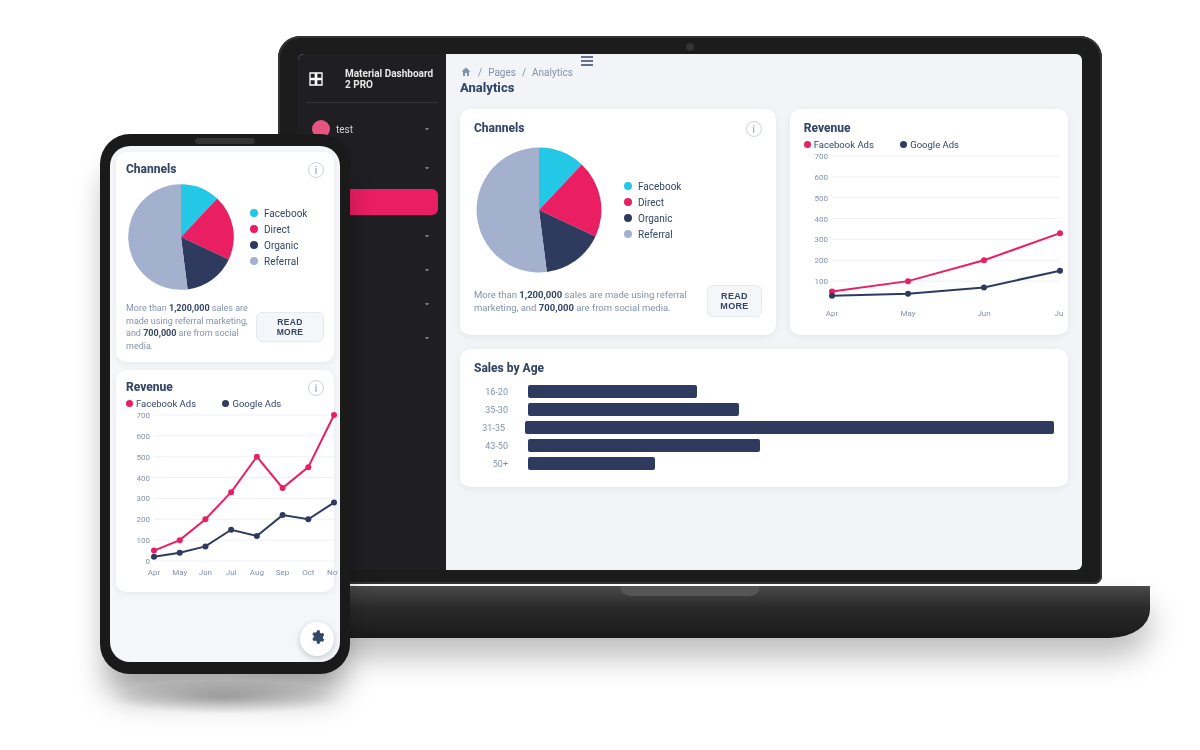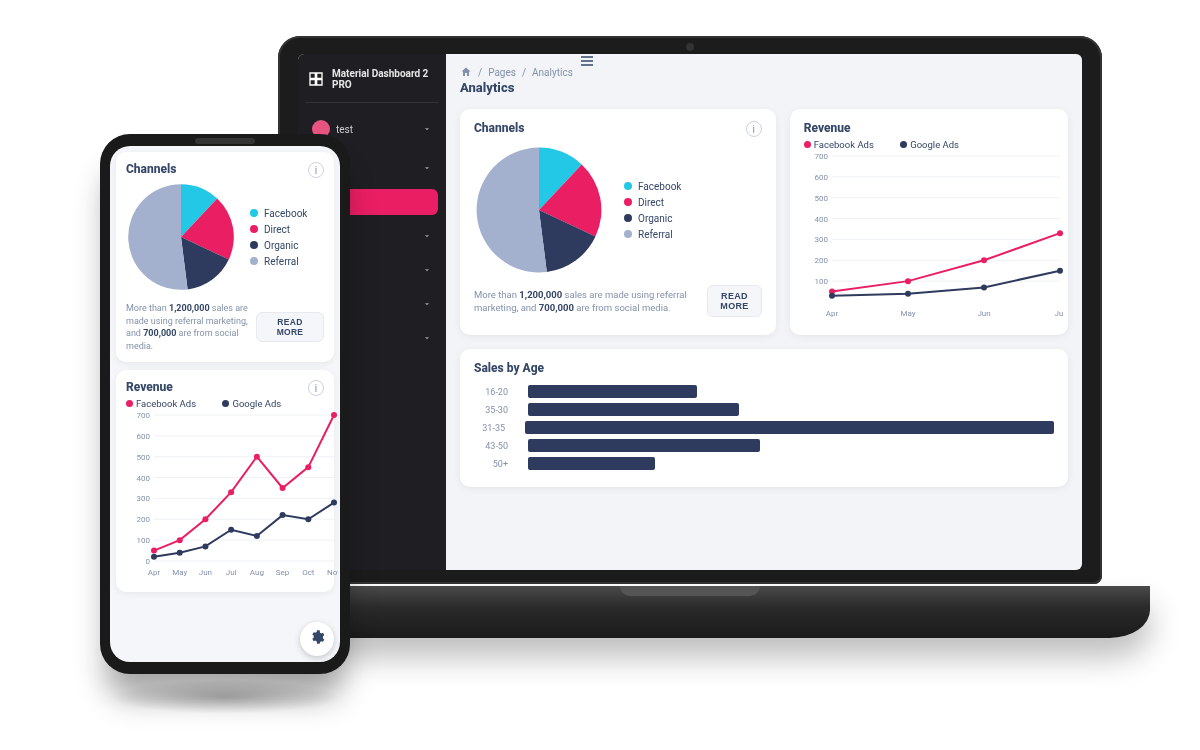--- a/index.html
+++ b/index.html
@@ -51,21 +51,21 @@
     color: #344767;
   }
   
   .sidebar {
     width: 148px; height: 100%;
     background: #1f1f23;
     color: #e6e6e6;
     padding: 10px 8px;
     flex-shrink: 0;
   }
-  .brand { display:flex; align-items:center; gap:8px; font-size:10px; font-weight:700; padding:4px 2px 12px; border-bottom:1px solid #333;}
+  .brand { display:flex; align-items:center; gap:21px; font-size:10px; font-weight:700; padding:4px 2px 12px; border-bottom:1px solid #333;}
   .brand-logo{width:16px;height:16px;display:inline-block;}
   .brand-logo svg{width:16px;height:16px;fill:#fff;}
   .side-item{display:flex;align-items:center;justify-content:space-between;padding:9px 6px;border-radius:6px;margin-top:8px;font-size:10px;color:#cfcfd4;}
   .side-item .avatar{width:18px;height:18px;border-radius:50%;background:#e75480;margin-right:6px;}
   .side-item .left{display:flex;align-items:center;justify-content:flex-end;}
   .side-item.active{background:#e91e63;color:#fff;}
   .chev{width:10px;height:10px;display:inline-block;}
   .chev svg{width:10px;height:10px;fill:#9a9aa1;}
   .side-item.stub{height:26px;}
   

